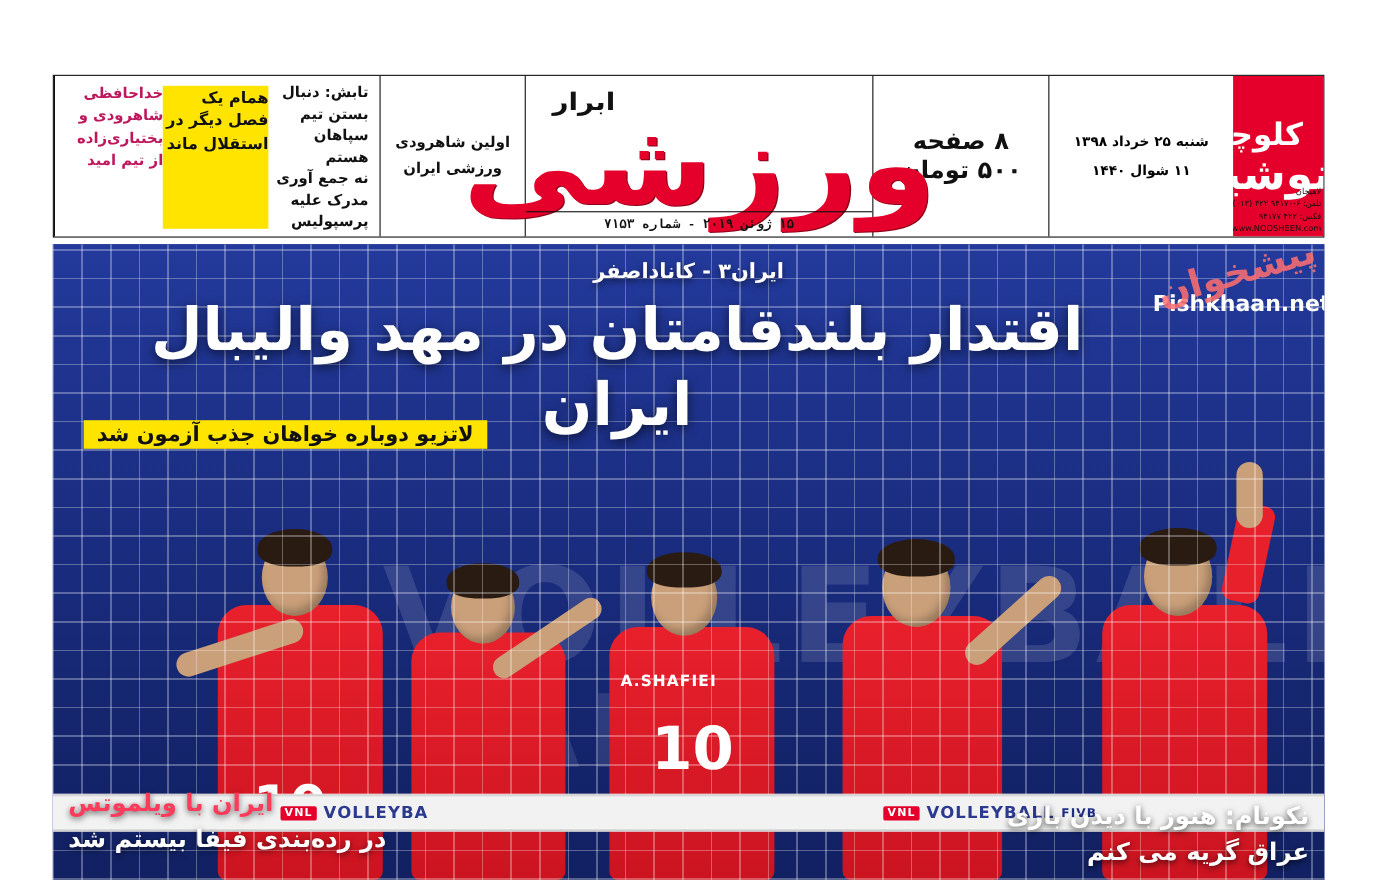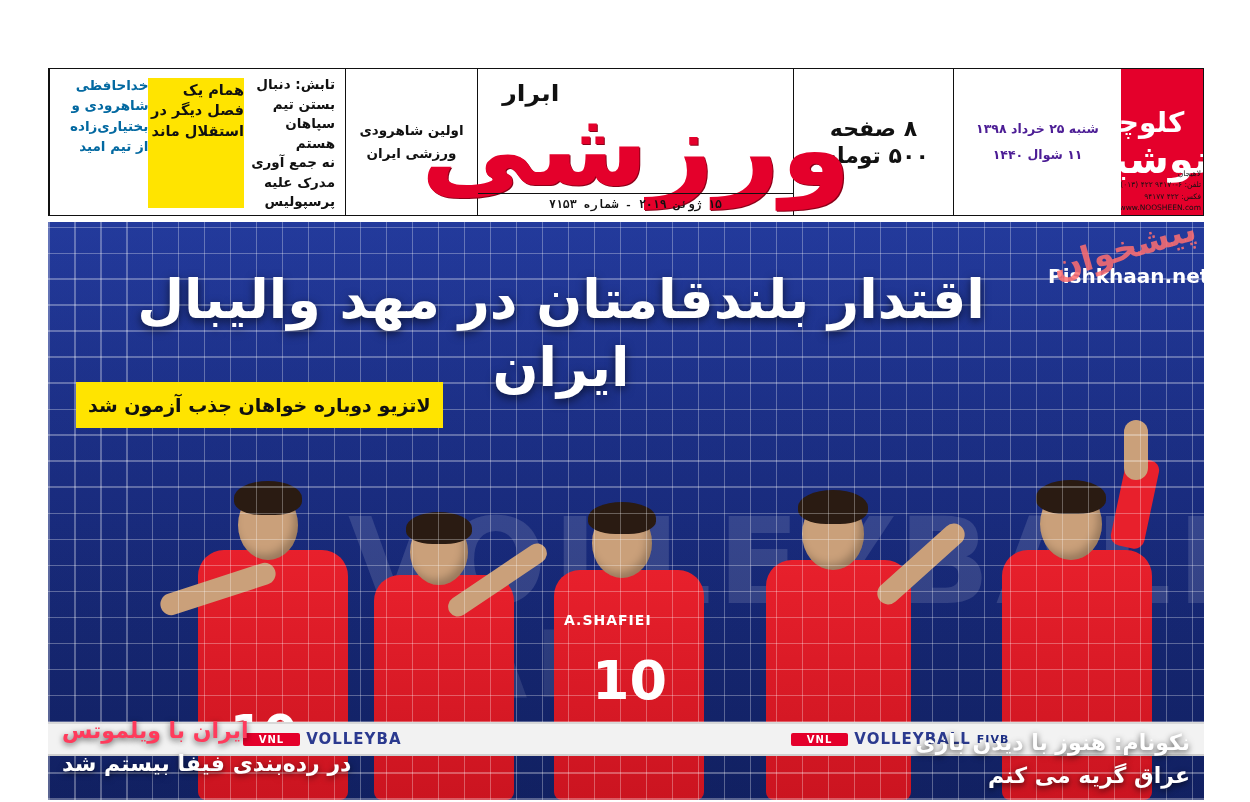--- a/index.html
+++ b/index.html
@@ -39,21 +39,21 @@
     direction: rtl;
   }
   .teaser-top { font-size: 13.5px; font-weight: bold; color: #111; line-height: 1.45; }
   .teaser-mid {
     font-size: 14.5px; font-weight: bold; color: #111;
     background: #ffe400;
     padding: 2px 0;
     margin: 3px 0;
     line-height: 1.4;
   }
-  .teaser-bot { font-size: 13.5px; font-weight: bold; color: #0369a1; line-height: 1.5; }
+  .teaser-bot { font-size: 13.5px; font-weight: bold; color: #be185d; line-height: 1.5; }
 
   
   .subtitle-block {
     width: 132px;
     border-left: 1px solid #111;
     display: flex;
     flex-direction: column;
     align-items: center;
     justify-content: center;
     text-align: center;
@@ -121,21 +121,21 @@
   .date-block {
     width: 168px;
     border-left: 1px solid #111;
     display: flex;
     flex-direction: column;
     align-items: center;
     justify-content: center;
     gap: 6px;
     font-size: 12.5px;
     font-weight: bold;
-    color: #4c1d95;
+    color: #000000;
     text-align: left;
     line-height: 1.6;
   }
 
   
   .advert {
     flex: 1;
     background: #fff;
     position: relative;
     overflow: hidden;
@@ -198,21 +198,21 @@
     justify-content: space-around;
     overflow: hidden;
   }
   .net-band-txt {
     font-size: 15px; font-weight: bold; color: #2b3a8f;
     letter-spacing: 1px; direction: ltr;
     display: flex; align-items: center; gap: 6px;
   }
   .vnl-mark {
     background: #e4002b; color: #fff; font-size: 10px; font-weight: bold;
-    padding: 1px 16px; border-radius: 2px;
+    padding: 1px 4px; border-radius: 2px;
   }
   .fivb-mark { font-size: 11px; color: #1d2f86; font-weight: bold; }
 
   
   .court-word {
     position: absolute;
     left: 300px; top: 270px;
     font-size: 120px; font-weight: bold;
     color: rgba(255,255,255,0.13);
     letter-spacing: 6px;
@@ -318,21 +318,21 @@
   }
 
   
   .banner-yellow {
     position: absolute;
     left: 28px; top: 160px;
     background: #ffe400;
     color: #111;
     font-size: 19px;
     font-weight: bold;
-    padding: 12px 12px;
+    padding: 2px 12px;
     direction: rtl;
     white-space: nowrap;
   }
   
   .mid-lines {
     position: absolute;
     top: 152px; left: 390px;
     width: 480px;
     text-align: center;
     direction: rtl;
@@ -489,20 +489,21 @@
         <span class="vnl-mark">VNL</span>
         <span>VOLLEYBALL</span>
         <span class="fivb-mark">FIVB</span>
       </div>
       <div class="net-band-txt">
         <span class="vnl-mark">VNL</span>
         <span>VOLLEYBA</span>
       </div>
     </div>
 
+    <div class="kicker">ایران۳ - کاناداصفر</div>
     <div class="headline">اقتدار بلندقامتان در مهد والیبال ایران</div>
 
     <div class="watermark">
       <span class="wm-fa">پیشخوان</span>
       <span class="wm-en">Pishkhaan.net</span>
     </div>
 
     <div class="banner-yellow">لاتزیو دوباره خواهان جذب آزمون شد</div>
 
     <div class="mid-lines">

